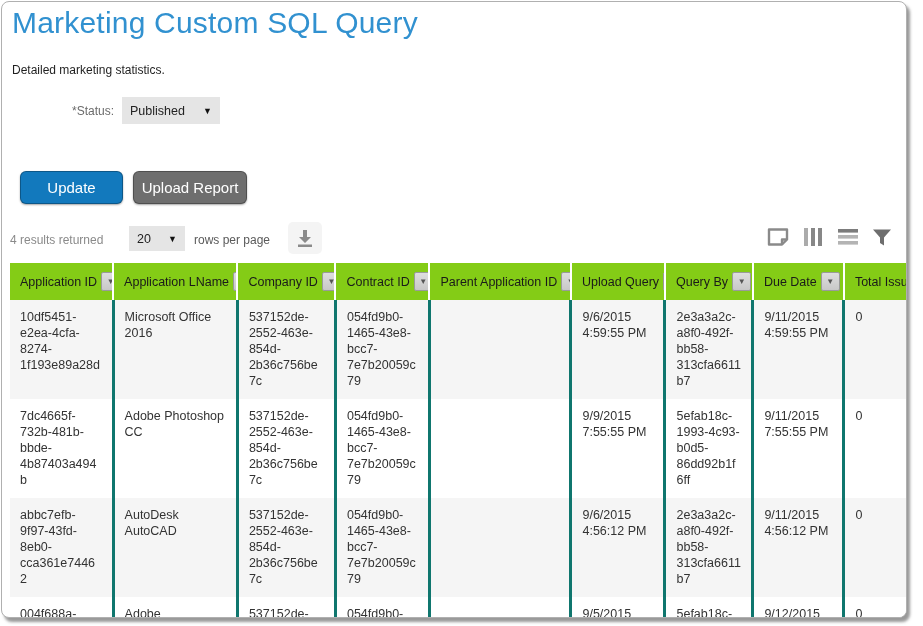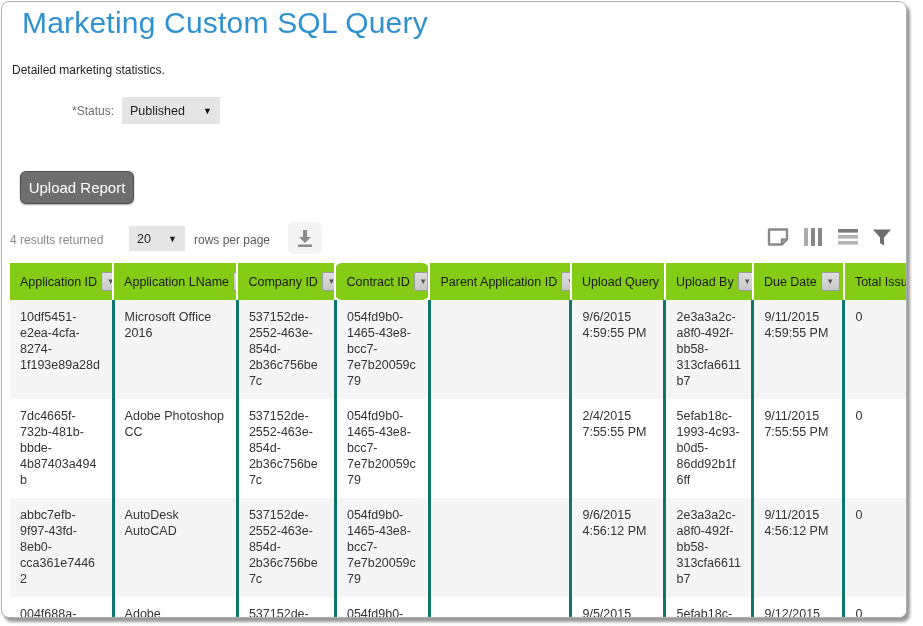--- a/index.html
+++ b/index.html
@@ -12,21 +12,21 @@
     width: 906px;
     height: 617px;
     background: #fff;
     border: 1px solid #b0b0b0;
     border-radius: 8px;
     box-shadow: 3px 4px 3px rgba(70,70,70,0.55);
     overflow: hidden;
   }
 
   .page-title {
-    margin: 4px 0 0 20px;
+    margin: 4px 0 0 10px;
     font-size: 30px;
     font-weight: 300;
     color: #3191d0;
     letter-spacing: 0.2px;
   }
   .subtitle { margin: 23px 0 0 10px; font-size: 12px; color: #1f1f1f; }
 
   .status-row { margin-top: 20px; display: flex; align-items: center; }
   .status-label { width: 112px; text-align: right; font-size: 12px; color: #6b6b6b; }
   .select {
@@ -58,21 +58,21 @@
     display: flex; align-items: center; justify-content: center;
   }
   .grid-icons { position: absolute; right: 14px; top: 6px; display: flex; gap: 13px; align-items: center; }
   .icon-btn { background: none; border: none; cursor: pointer; padding: 0; display: flex; align-items: center; }
 
   .table-wrap { margin: 6px 0 0 8px; }
   table { border-collapse: collapse; table-layout: fixed; width: 930px; }
   th:nth-child(1), td:nth-child(1) { width: 102px; }
   th:nth-child(2), td:nth-child(2) { width: 123px; }
   th:nth-child(3), td:nth-child(3) { width: 97px; }
-  th:nth-child(4), td:nth-child(4) { width: 93px; border-radius: 7px; }
+  th:nth-child(4), td:nth-child(4) { width: 93px; }
   th:nth-child(5), td:nth-child(5) { width: 140px; }
   th:nth-child(6), td:nth-child(6) { width: 93px; }
   th:nth-child(7), td:nth-child(7) { width: 87px; }
   th:nth-child(8), td:nth-child(8) { width: 90px; }
   th:nth-child(9), td:nth-child(9) { width: 95px; }
 
   th {
     background: #84cc16; height: 37px; font-size: 12.5px; font-weight: 400;
     color: #1a1a1a; text-align: left; padding: 0 5px 0 10px;
     border-right: 2px solid #ffffff; white-space: nowrap; overflow: hidden;
@@ -106,20 +106,21 @@
 
   <div class="status-row">
     <span class="status-label">*Status:</span>
     <div class="select status-select">
       <span>Published</span>
       <span class="caret">▼</span>
     </div>
   </div>
 
   <div class="buttons-row">
+    <button class="btn btn-update">Update</button>
     <button class="btn btn-delete">Upload Report</button>
   </div>
 
   <div class="pager-row">
     <span class="results-text">4 results returned</span>
     <div class="select pagesize-select">
       <span>20</span>
       <span class="caret">▼</span>
     </div>
     <span class="rpp-label">rows per page</span>
@@ -195,21 +196,21 @@
               </div>
             </th>
             <th>
               <div class="th-inner">
                 <span>Upload Query</span>
                 <button class="col-menu">▼</button>
               </div>
             </th>
             <th>
               <div class="th-inner">
-                <span>Upload By</span>
+                <span>Query By</span>
                 <button class="col-menu">▼</button>
               </div>
             </th>
             <th>
               <div class="th-inner">
                 <span>Due Date</span>
                 <button class="col-menu">▼</button>
               </div>
             </th>
             <th>
@@ -230,21 +231,21 @@
             <td>2e3a3a2c-a8f0-492f-bb58-313cfa6611b7</td>
             <td>9/11/2015 4:59:55 PM</td>
             <td>0</td>
           </tr>
           <tr>
             <td>7dc4665f-732b-481b-bbde-4b87403a494b</td>
             <td>Adobe Photoshop CC</td>
             <td>537152de-2552-463e-854d-2b36c756be7c</td>
             <td>054fd9b0-1465-43e8-bcc7-7e7b20059c79</td>
             <td></td>
-            <td>2/4/2015 7:55:55 PM</td>
+            <td>9/9/2015 7:55:55 PM</td>
             <td>5efab18c-1993-4c93-b0d5-86dd92b1f6ff</td>
             <td>9/11/2015 7:55:55 PM</td>
             <td>0</td>
           </tr>
           <tr>
             <td>abbc7efb-9f97-43fd-8eb0-cca361e74462</td>
             <td>AutoDesk AutoCAD</td>
             <td>537152de-2552-463e-854d-2b36c756be7c</td>
             <td>054fd9b0-1465-43e8-bcc7-7e7b20059c79</td>
             <td></td>

